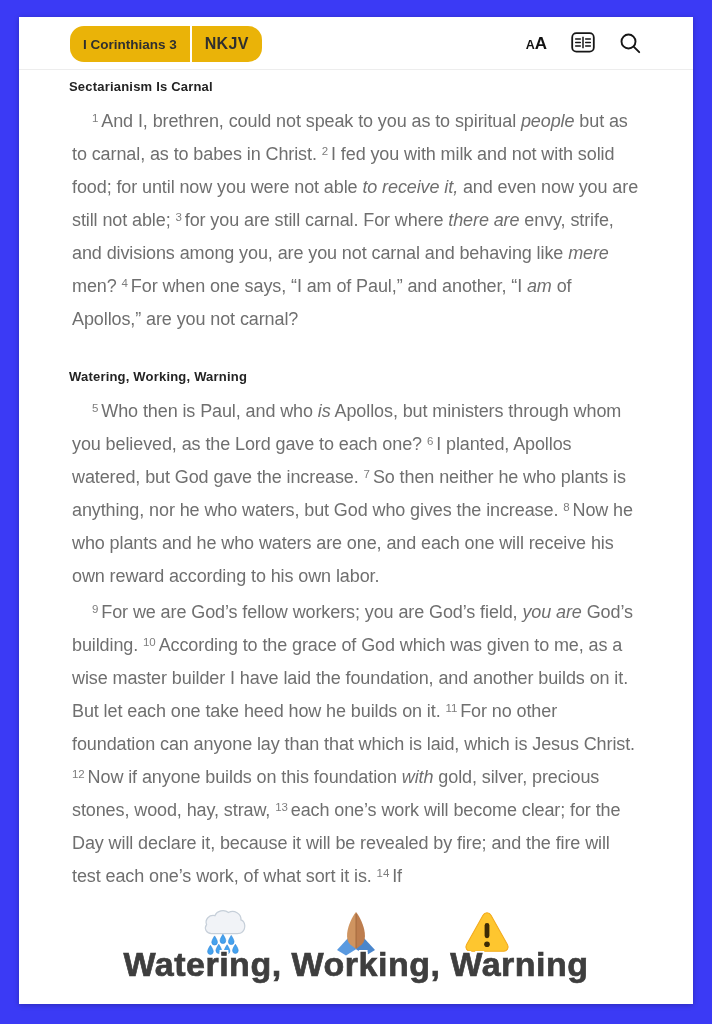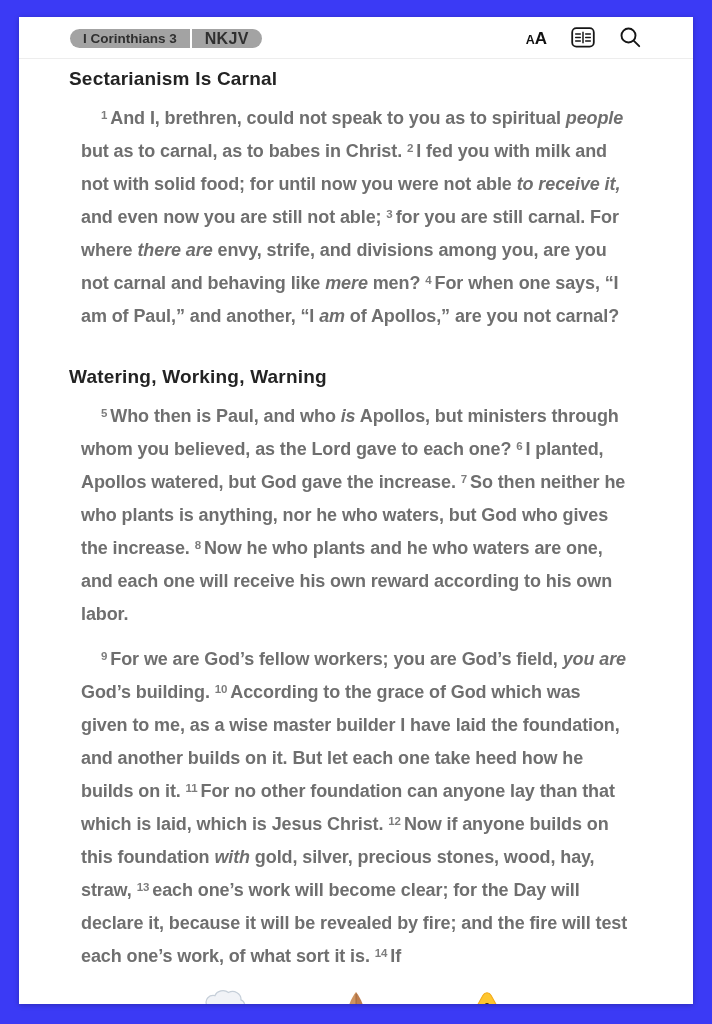--- a/index.html
+++ b/index.html
@@ -14,22 +14,22 @@
     background:#ffffff; box-sizing:border-box; overflow:hidden;
     box-shadow:0 1px 5px rgba(0,0,0,.25);
   }
   
   .toolbar {
     display:flex; align-items:center;
     padding:9px 52px 7px 51px;
     border-bottom:1px solid #ededed;
   }
   .ref-pill {
-    display:inline-flex; align-items:stretch; background:#a3a3a3;
-    border-radius:14px; overflow:hidden; height:19px;
+    display:inline-flex; align-items:stretch; background:#eab308;
+    border-radius:14px; overflow:hidden; height:36px;
   }
   .ref-pill .seg {
     border:none; background:transparent; cursor:pointer;
     font-family:"Liberation Sans", sans-serif;
     font-weight:bold; color:#2f2f2f; padding:0 13px;
     display:flex; align-items:center;
   }
   .seg.ref { font-size:13.5px; }
   .seg.ver { font-size:16px; letter-spacing:.3px; }
   .pill-divider { width:2px; background:#ffffff; }
@@ -37,27 +37,27 @@
   .toolbar-btn {
     border:none; background:none; padding:0; margin-left:24px; cursor:pointer;
     display:flex; align-items:center; color:#161616;
   }
   .aa-btn { align-items:baseline; font-weight:600; color:#111111; }
   .aa-btn .a-small { font-size:12.5px; }
   .aa-btn .a-large { font-size:17px; }
   
   .scripture { padding:0 50px; }
   .section-heading {
-    font-size:19px; font-weight:bold; color:#232323;
+    font-size:13px; font-weight:bold; color:#232323;
     letter-spacing:.2px; margin:33px 0 11px 0;
   }
   .section-heading:first-child { margin-top:9px; }
   .verse-para {
     font-size:18px; line-height:33px; color:#6f6f6f;
-    letter-spacing:-0.1px; margin:12px; text-indent:20px;font-weight:bold;
+    letter-spacing:-0.1px; margin:3px; text-indent:20px;
   }
   .verse-para em { font-style:italic; }
   .vnum {
     font-size:11.5px; color:#7d7d7d; line-height:0;
     position:relative; top:-5px; margin-right:3px; vertical-align:baseline;
   }
   
   .footer-graphic { margin:13px 0 0 0; text-align:center; }
   .emoji-row {
     display:flex; justify-content:center; align-items:flex-end;

